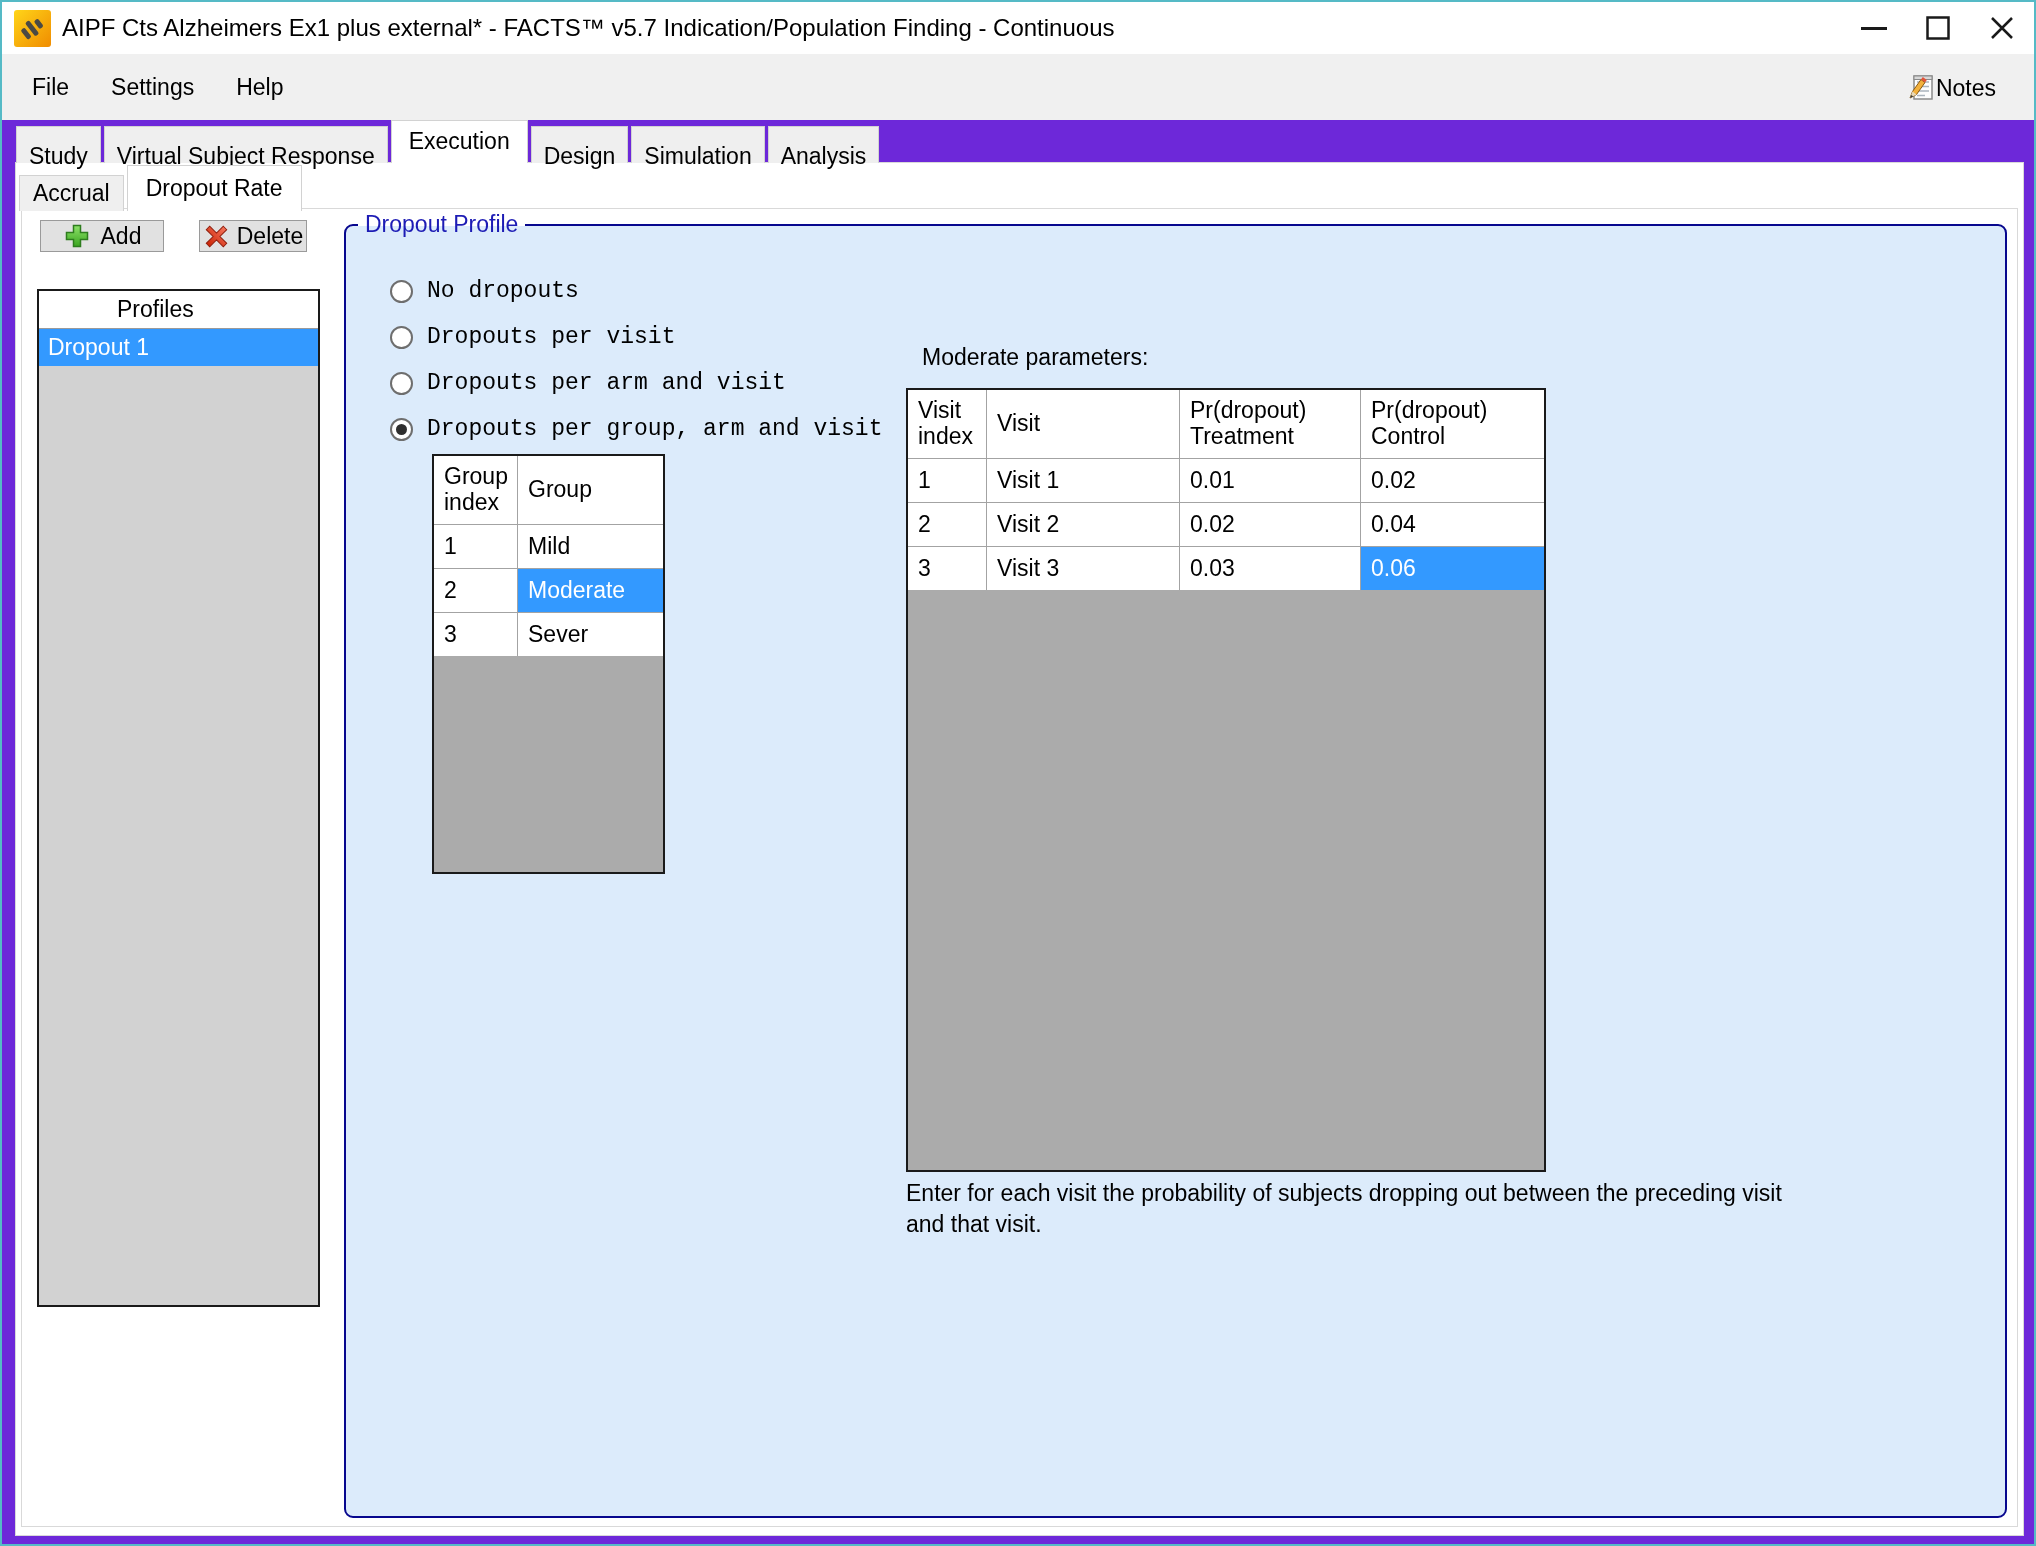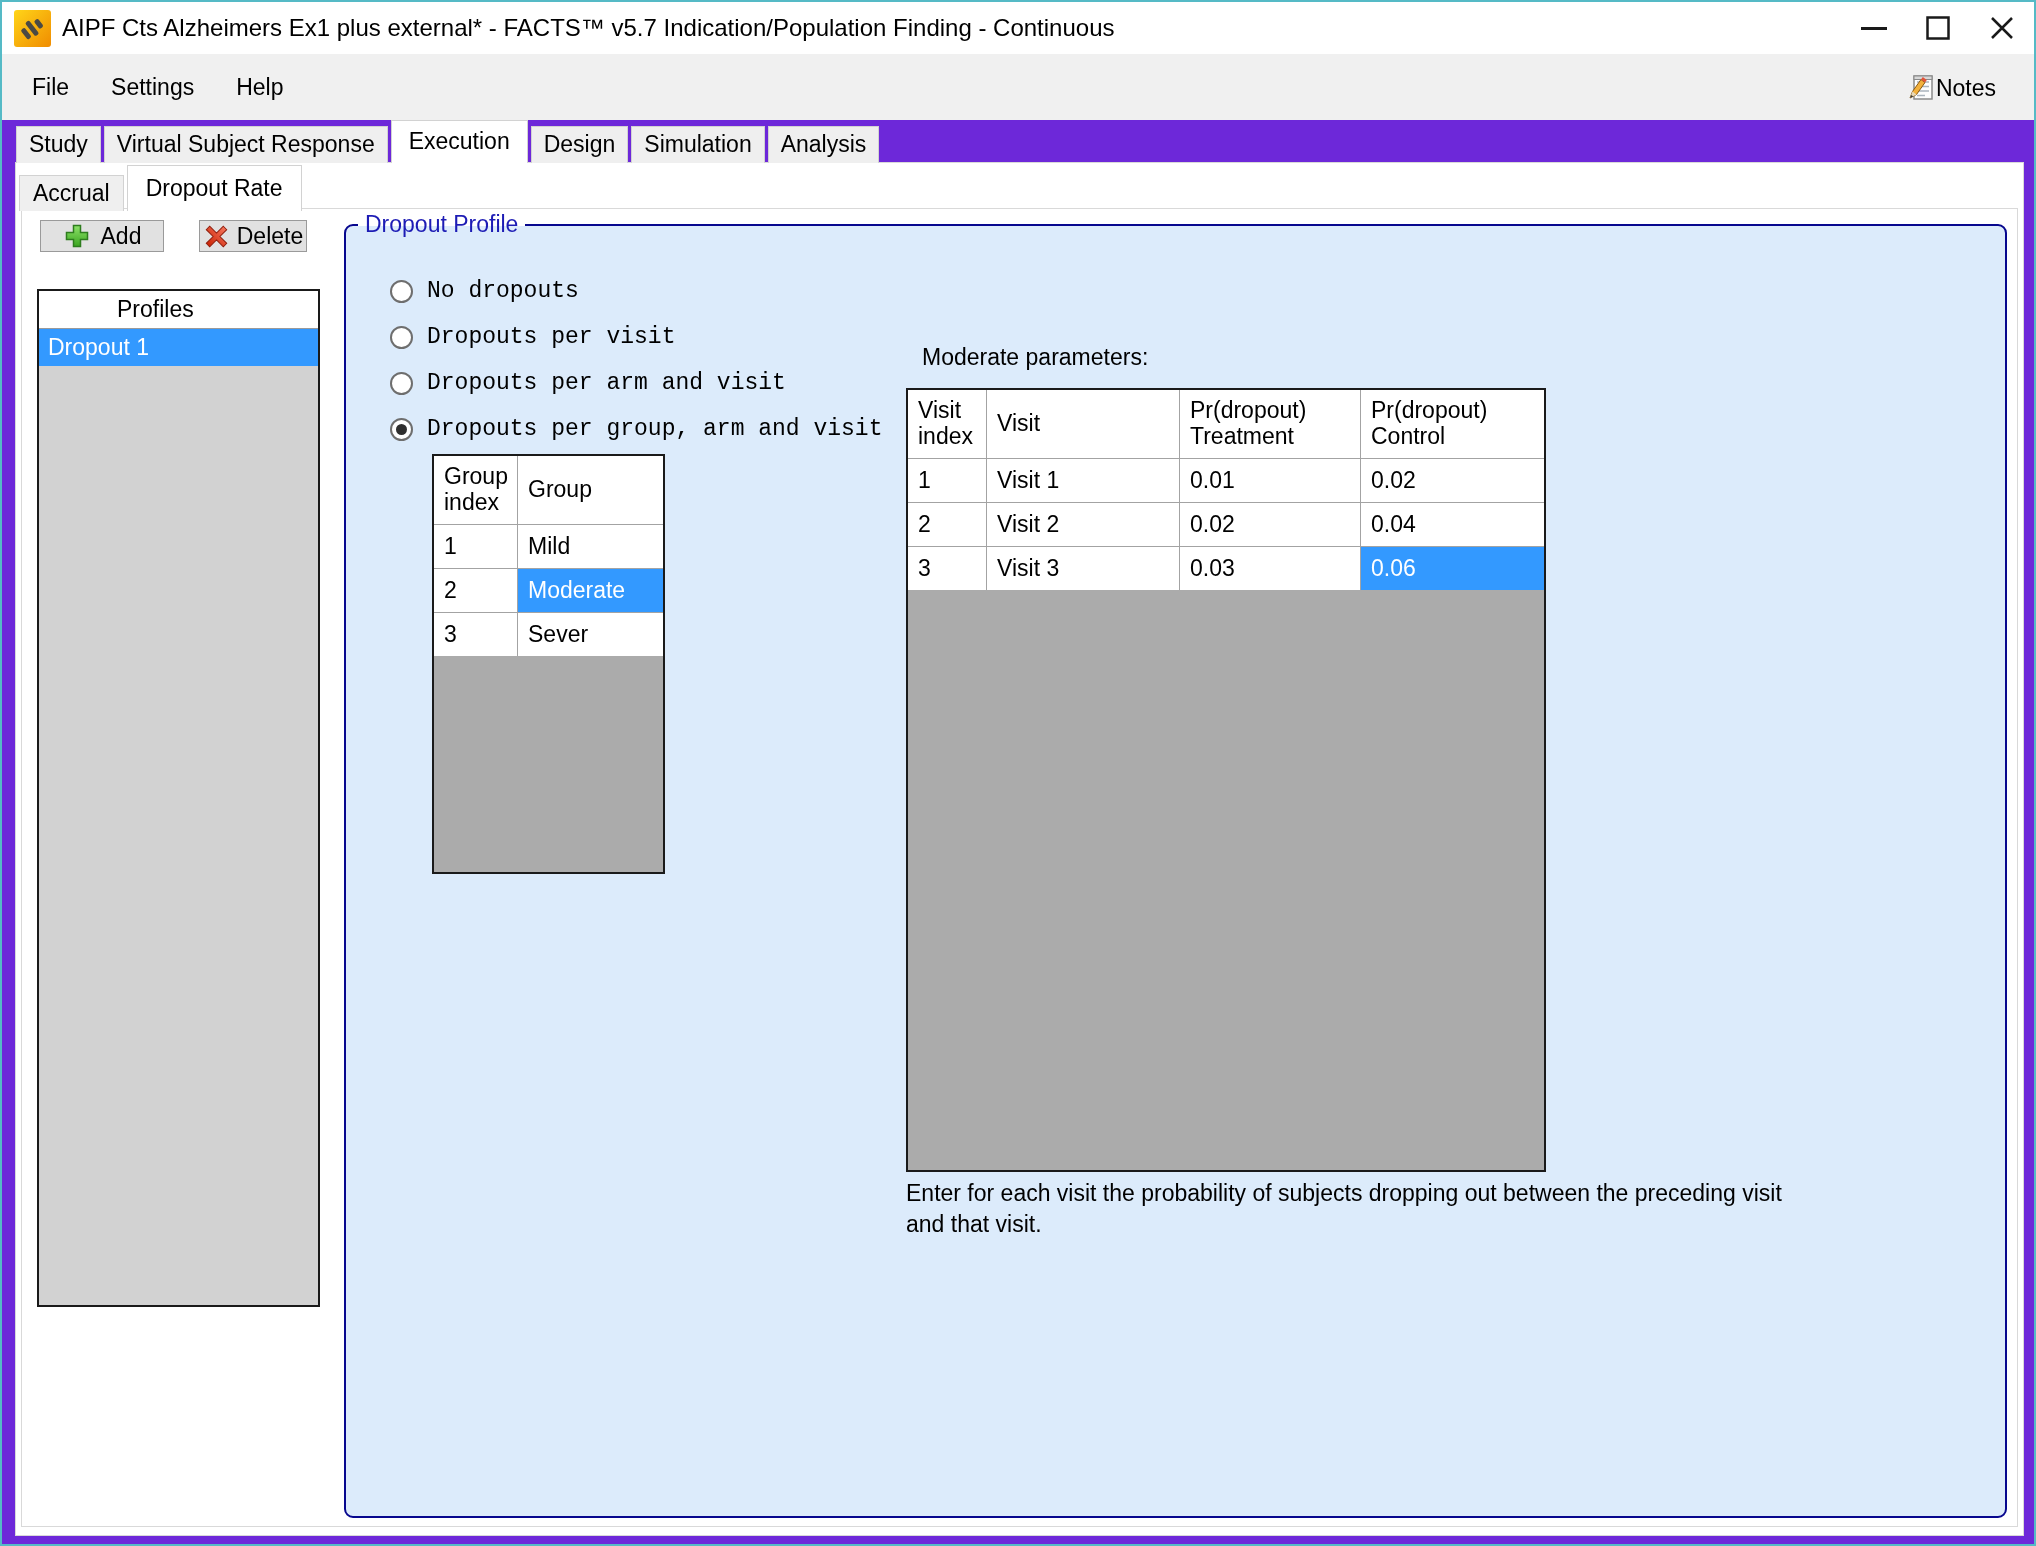--- a/index.html
+++ b/index.html
@@ -46,21 +46,21 @@
   }
   .tabs-main {
     position: absolute; left: 14px; top: 118px; height: 43px;
     display: flex; align-items: flex-end; z-index: 2;
   }
   .tabs-sub {
     position: absolute; left: 17px; top: 163px; height: 46px;
     display: flex; align-items: flex-end; z-index: 3;
   }
   .tab {
-    height: 37px; line-height: 35px; padding: 0 12px;
+    height: 37px; line-height: 35px; padding: 12px 12px;
     background: #efefef; border: 1px solid #d2d2d2; border-bottom: none;
     margin-right: 3px; white-space: nowrap;
   }
   .tab.active {
     height: 43px; line-height: 41px; padding: 0 17px;
     background: #fff; position: relative; z-index: 4;
   }
   .subtab {
     height: 36px; line-height: 34px; padding: 0 13px;
     background: #efefef; border: 1px solid #d2d2d2; border-bottom: none;

